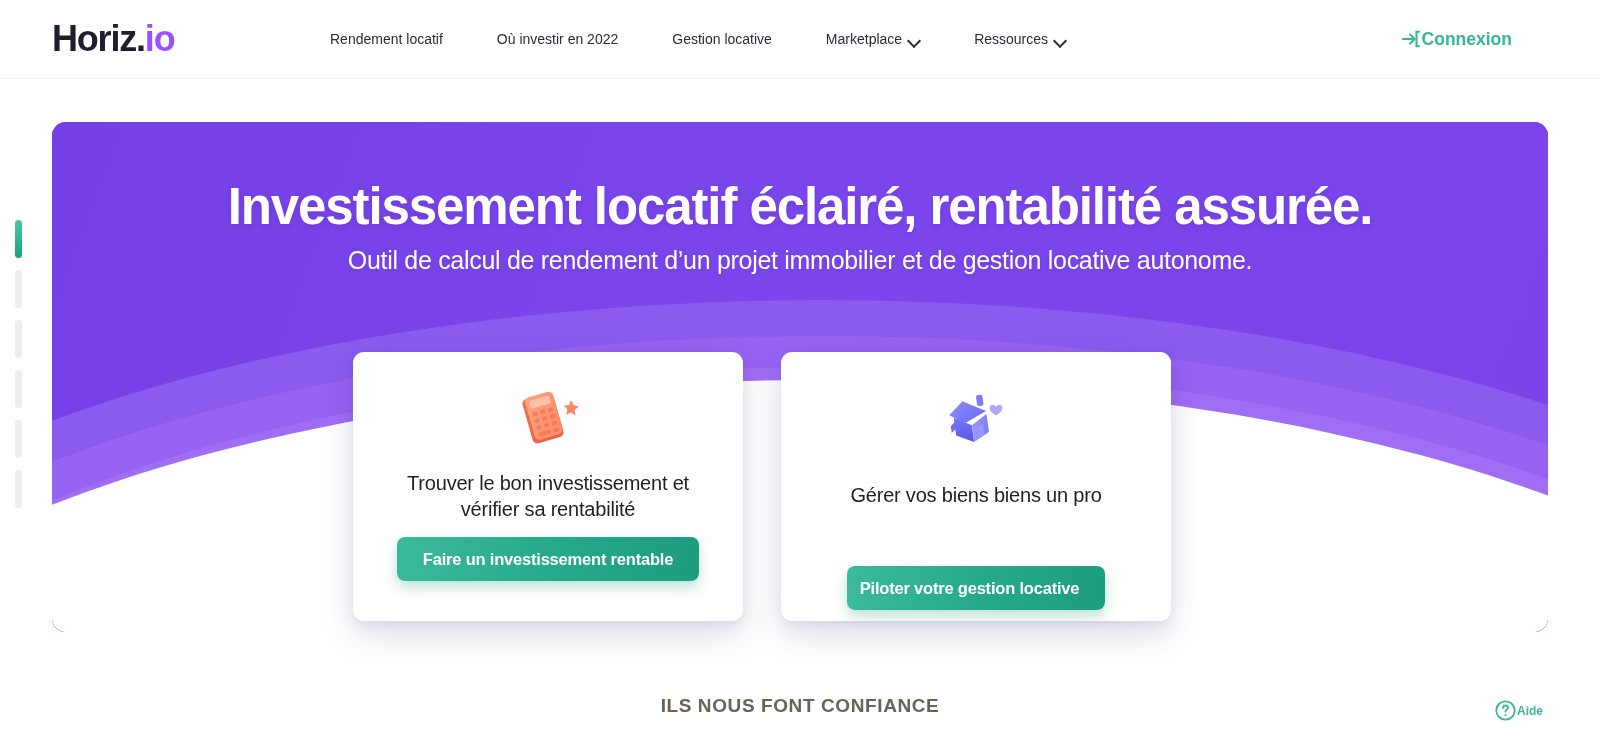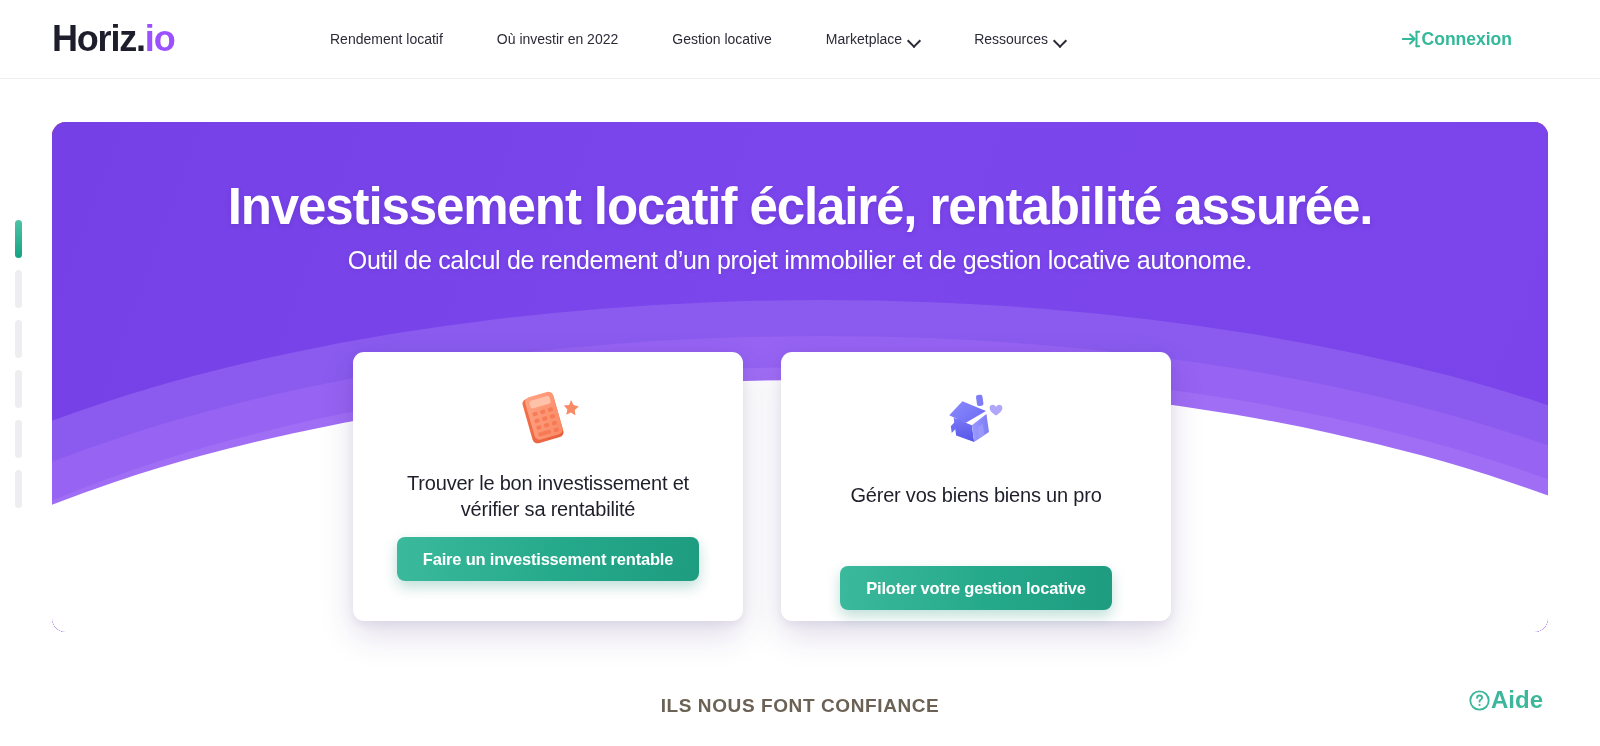--- a/index.html
+++ b/index.html
@@ -267,21 +267,21 @@
     letter-spacing: -0.2px;
     border-radius: 8px;
     padding: 0 26px;
     height: 44px;
     cursor: pointer;
     background: linear-gradient(92deg, #3bb99c 0%, #25a98b 55%, #1e9c80 100%);
     box-shadow: 0 6px 14px rgba(26,140,113,0.28);
     white-space: nowrap;
   }
   .card-left  .card-cta { margin-top: 13px; }
-  .card-right .card-cta { margin-top: 30px; }
+  .card-right .card-cta { margin-top: 30px; padding-left: 13px; }
   .card-left  .card-text { margin-top: 10px; }
   .card-right .card-text { margin-top: 22px; }
 
   
   .trust {
     position: absolute;
     left: 0;
     top: 695px;
     width: 1600px;
     text-align: center;
@@ -289,25 +289,25 @@
     font-weight: 700;
     letter-spacing: 0.6px;
     color: #6b6255;
     z-index: 10;
   }
 
   
   .help {
     position: absolute;
     right: 57px;
-    bottom: 32px;
+    bottom: 24px;
     display: flex;
     align-items: center;
     color: #3cb79b;
-    font-size: 24px;
+    font-size: 12px;
     font-weight: 700;
     cursor: pointer;
     z-index: 60;
     user-select: none;
   }
   .help svg { display: block; }
 </style>
 </head>
 <body>
 

